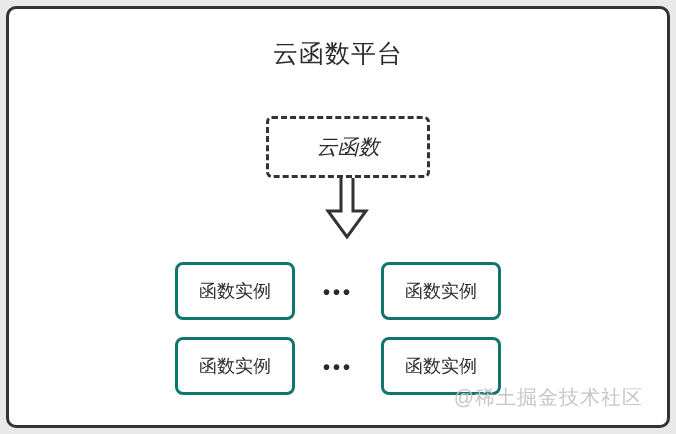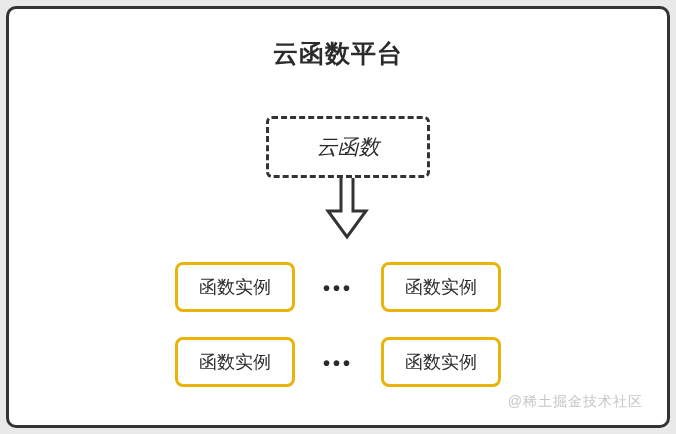--- a/index.html
+++ b/index.html
@@ -26,21 +26,21 @@
     border: 3px solid #333333;
     border-radius: 10px;
   }
   .title {
     position: absolute;
     top: 28px;
     left: 0;
     width: 100%;
     text-align: center;
     font-size: 25px;
-    font-weight: bold;
+    font-weight: normal;
     color: #2b2b2b;
     letter-spacing: 1px;
   }
   .cloud-fn-box {
     position: absolute;
     left: 257px;
     top: 107px;
     width: 164px;
     height: 62px;
     box-sizing: border-box;
@@ -67,44 +67,44 @@
     width: 100%;
     display: flex;
     align-items: center;
     justify-content: center;
     gap: 28px;
   }
   .row-1 { top: 253px; }
   .row-2 { top: 328px; }
   .instance-box {
     width: 120px;
-    height: 50px;
+    height: 58px;
     box-sizing: border-box;
-    border: 3px solid #eab308;
+    border: 3px solid #0f766e;
     border-radius: 8px;
     background: #ffffff;
     display: flex;
     align-items: center;
     justify-content: center;
     font-size: 18px;
     color: #2b2b2b;
   }
   .dots {
     font-size: 20px;
     font-weight: bold;
     color: #2b2b2b;
     letter-spacing: 3px;
     line-height: 1;
     padding-top: 2px;
   }
   .watermark {
     position: absolute;
     right: 24px;
     bottom: 14px;
-    font-size: 14px;
+    font-size: 20px;
     color: #c6c6c6;
     letter-spacing: 1px;
     margin-left: 16px;
   }
 </style>
 </head>
 <body>
 
 <div class="page">
   <div class="platform">

